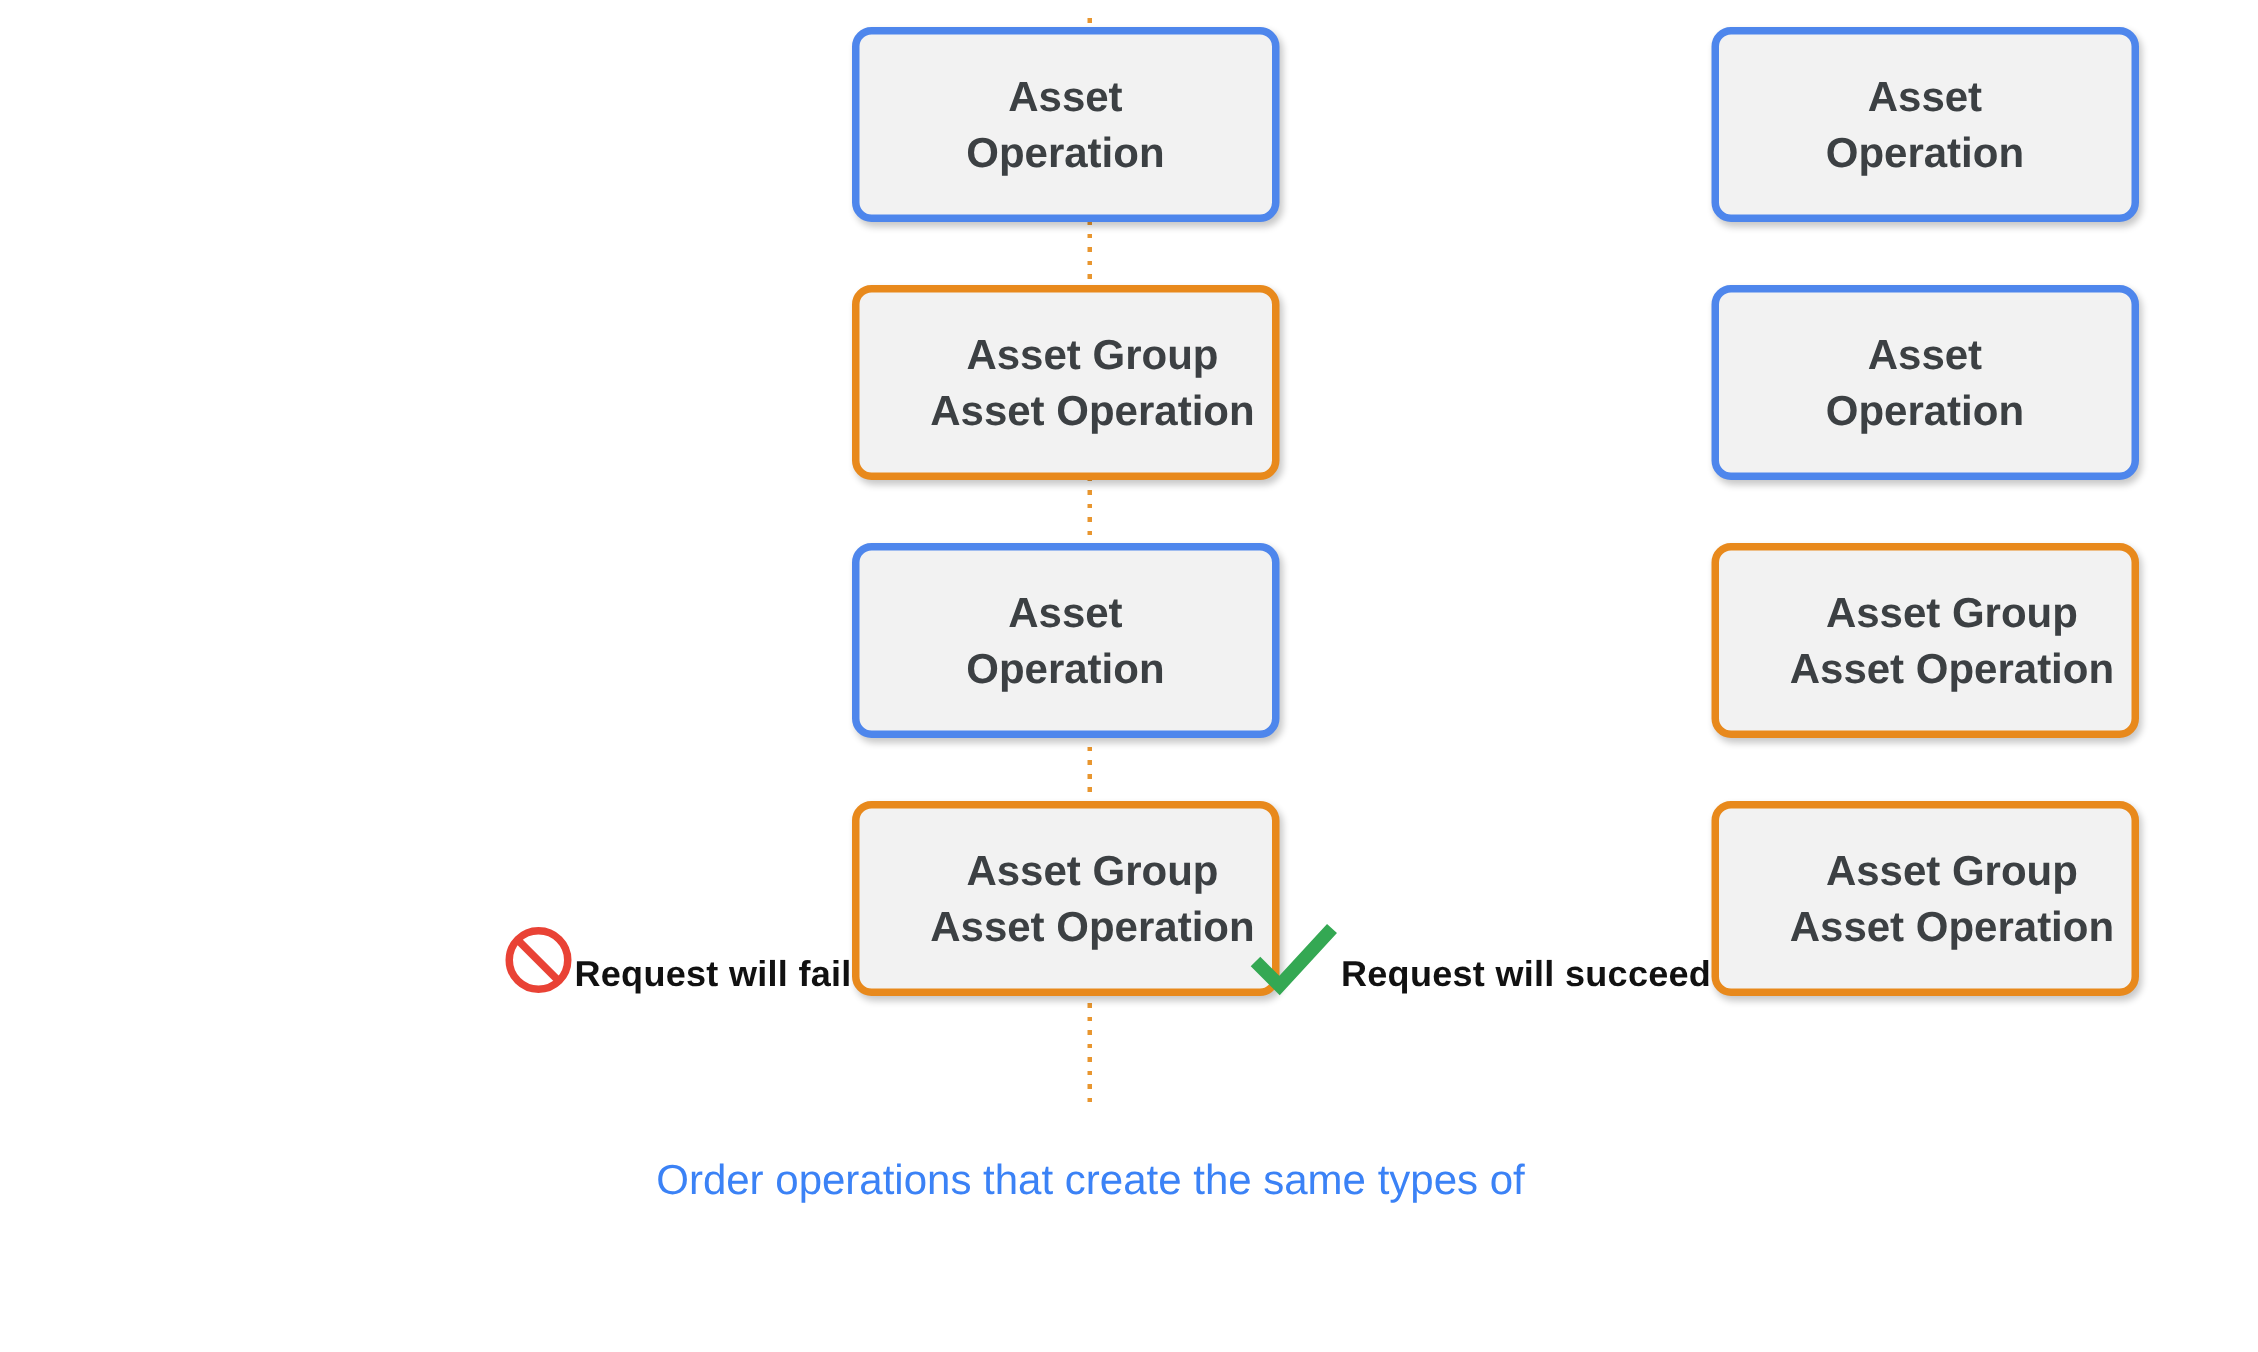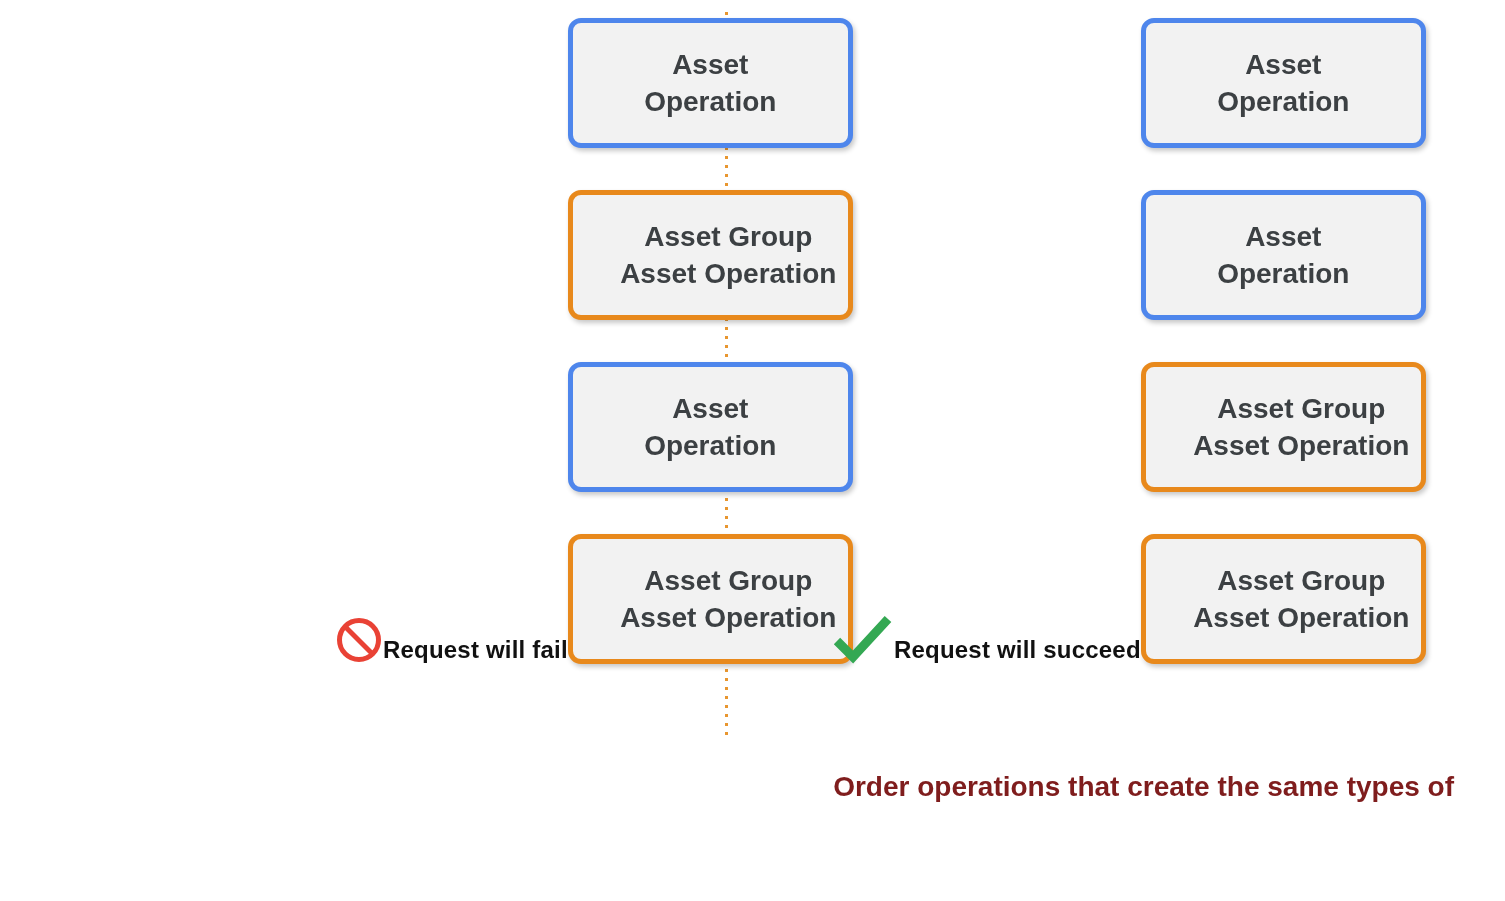--- a/index.html
+++ b/index.html
@@ -79,24 +79,24 @@
     line-height: 37px;
     text-align: center;
     white-space: nowrap;
   }
 
   
   .caption {
     position: absolute;
     left: 0; top: 768px;
     width: 1454px;
-    text-align: right;
+    text-align: center;
     font-size: 28px;
-    font-weight: bold;
-    color: #7f1d1d;
+    font-weight: normal;
+    color: #3b82f6;
     line-height: 38px;
   }
 
   .icon-svg { display: block; }
 </style>
 </head>
 <body>
 
 <div class="canvas">
 

